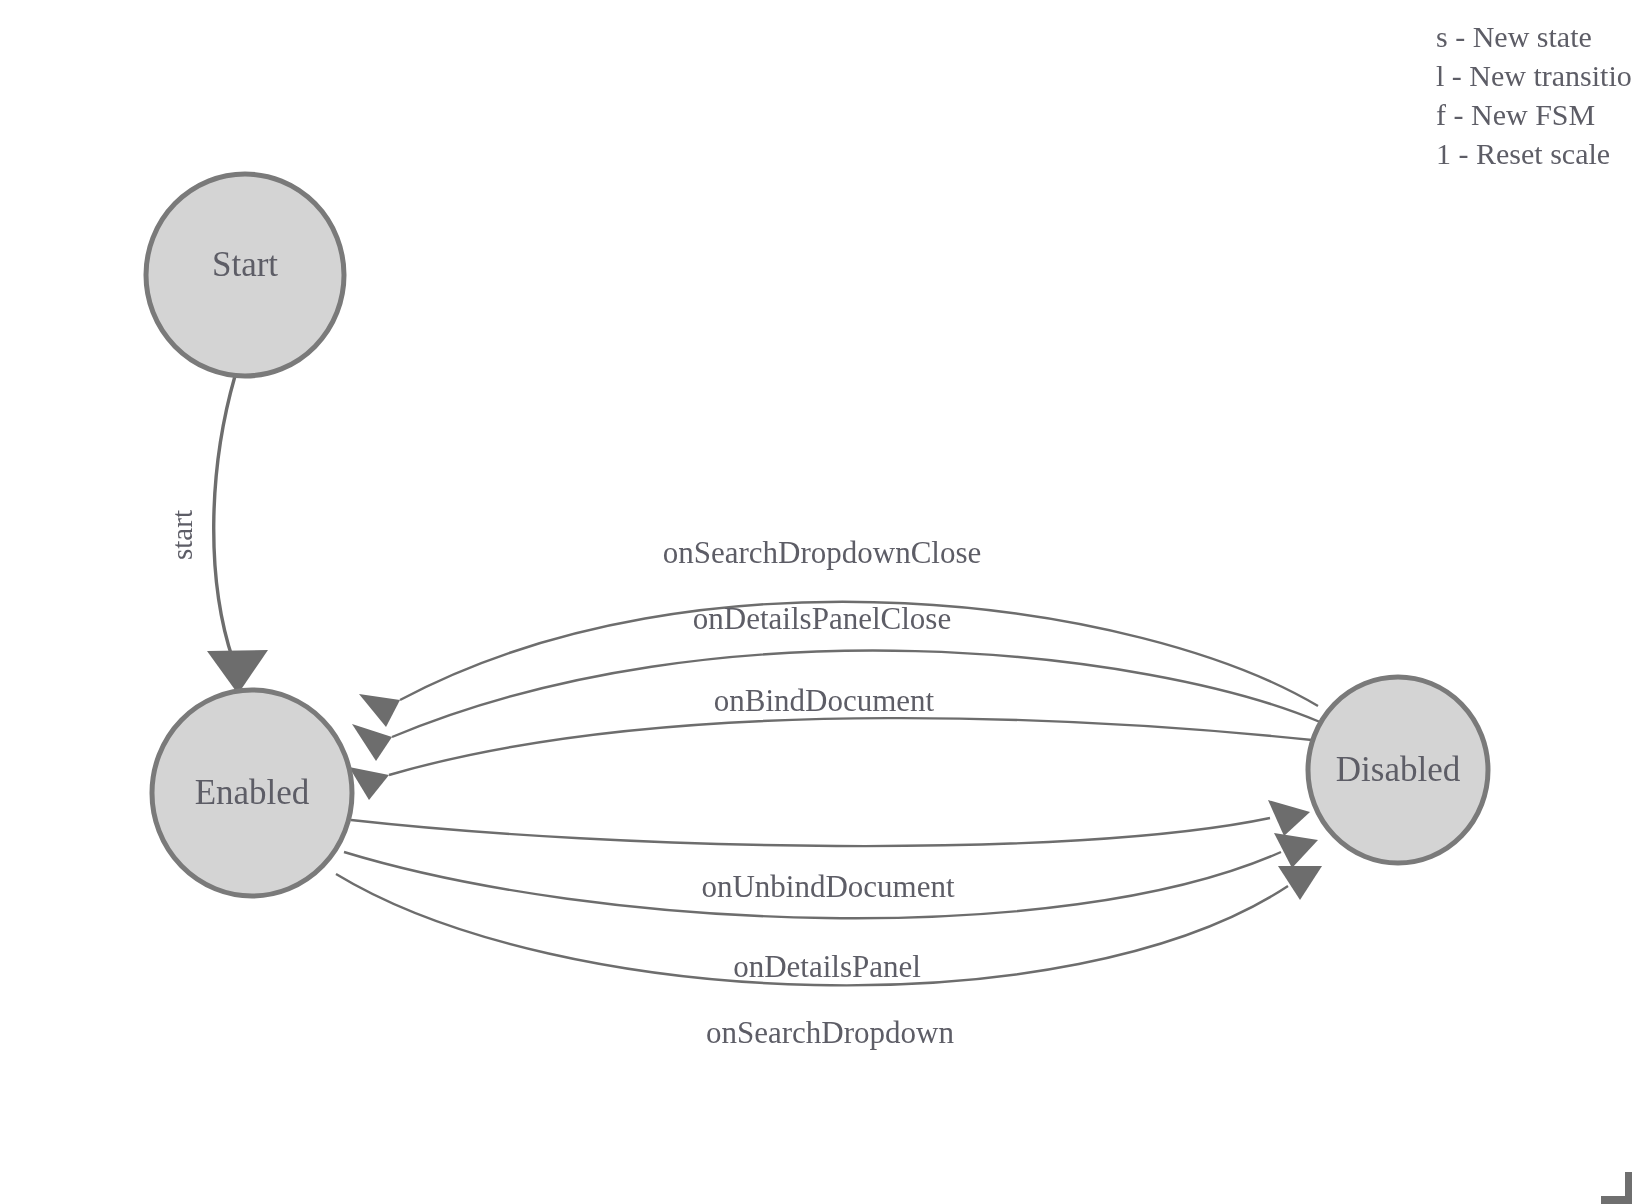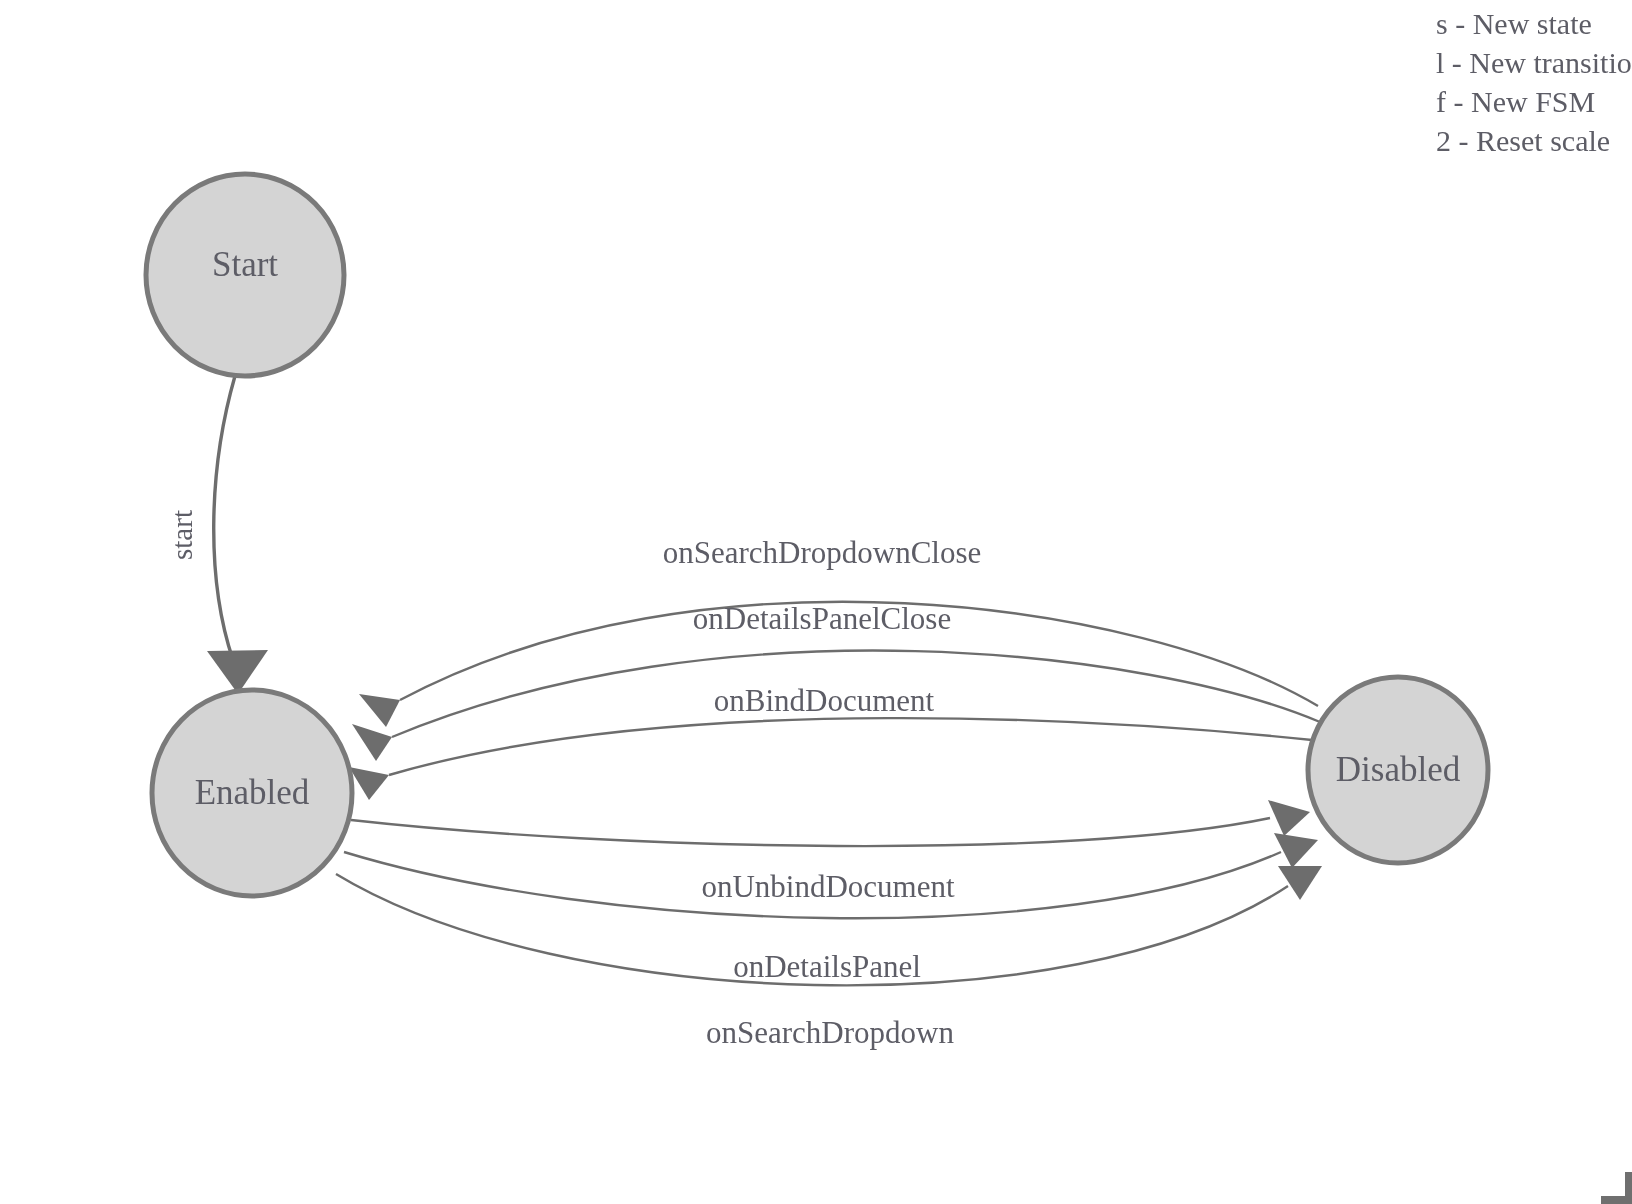--- a/index.html
+++ b/index.html
@@ -58,21 +58,21 @@
     fill: #5d5d66;
     font-family: "Liberation Serif", "DejaVu Serif", serif;
     font-size: 29px;
     text-anchor: middle;
   }
   #help-overlay {
     position: absolute;
     right: 0;
     top: 0;
     width: 196px;
-    padding-top: 4px;
+    padding-top: 17px;
     overflow: hidden;
     white-space: nowrap;
     color: #5d5d66;
     font-family: "Liberation Serif", "DejaVu Serif", serif;
     font-size: 30px;
     line-height: 39px;
   }
   #help-overlay .help-line {
     white-space: nowrap;
   }
@@ -157,19 +157,19 @@
     <text class="edge-label" x="828" y="897">onUnbindDocument</text>
     <text class="edge-label" x="827" y="977">onDetailsPanel</text>
     <text class="edge-label" x="830" y="1043">onSearchDropdown</text>
 
   </svg>
 
   <div id="help-overlay">
     <div class="help-line">s - New state</div>
     <div class="help-line">l - New transition</div>
     <div class="help-line">f - New FSM</div>
-    <div class="help-line">2 - Reset scale</div>
+    <div class="help-line">1 - Reset scale</div>
   </div>
 
   <div id="scroll-v"></div>
   <div id="scroll-h"></div>
 
 </div>
 
 </body></html>

